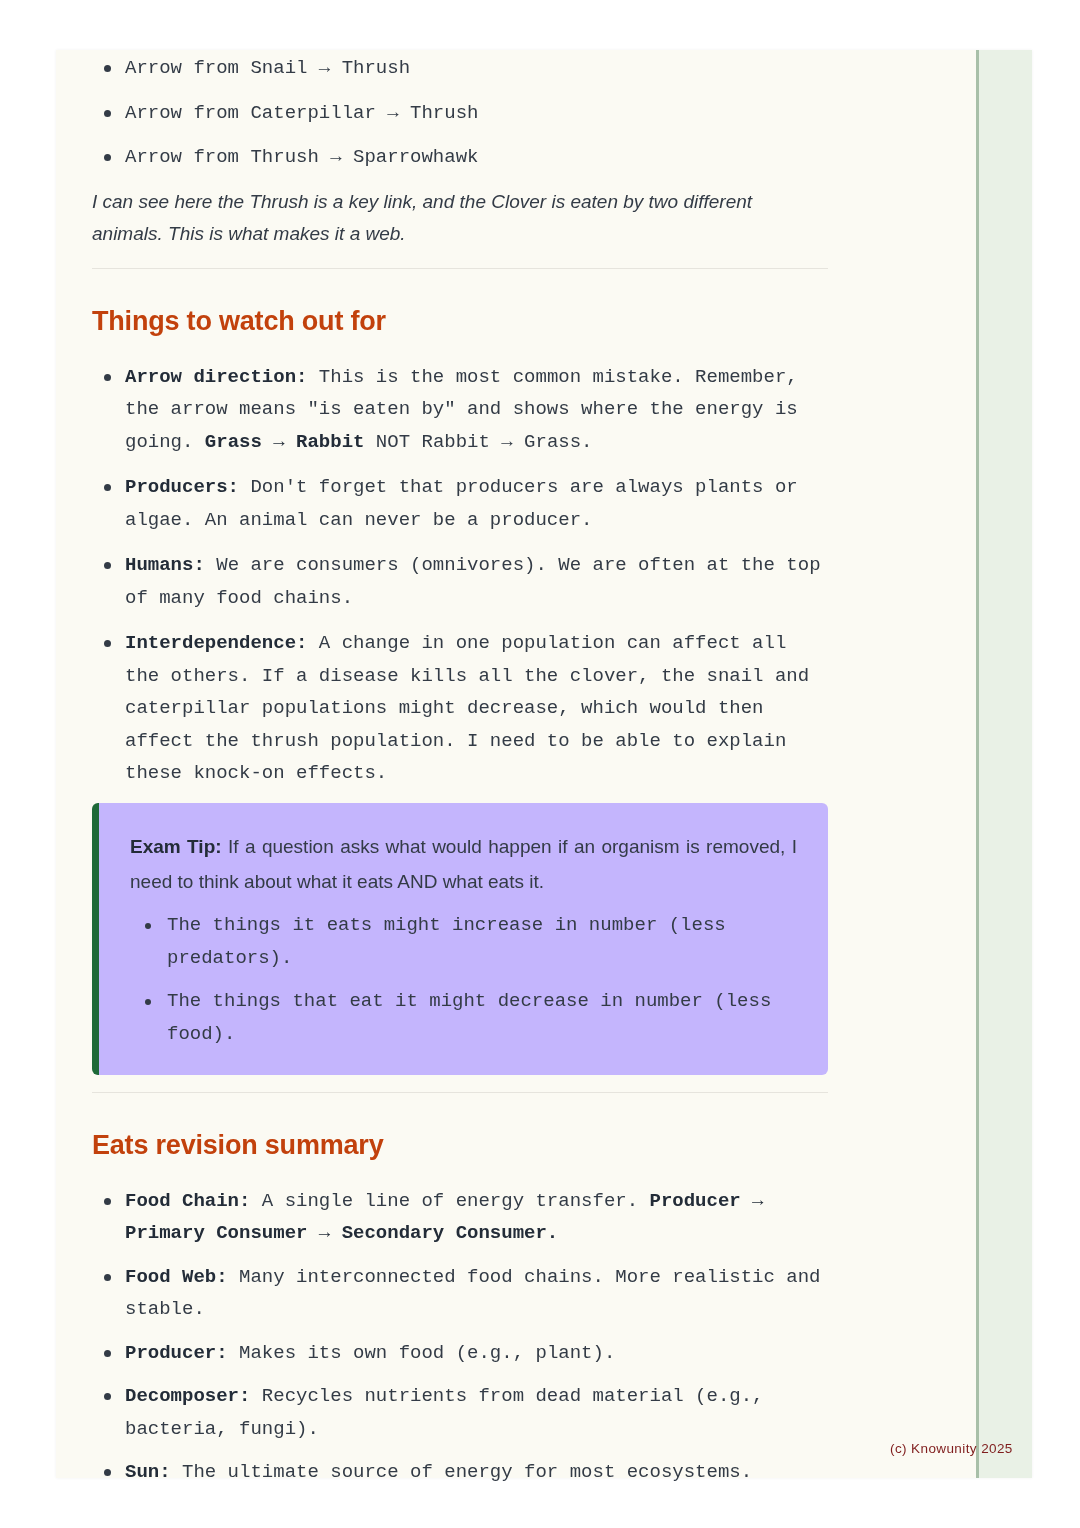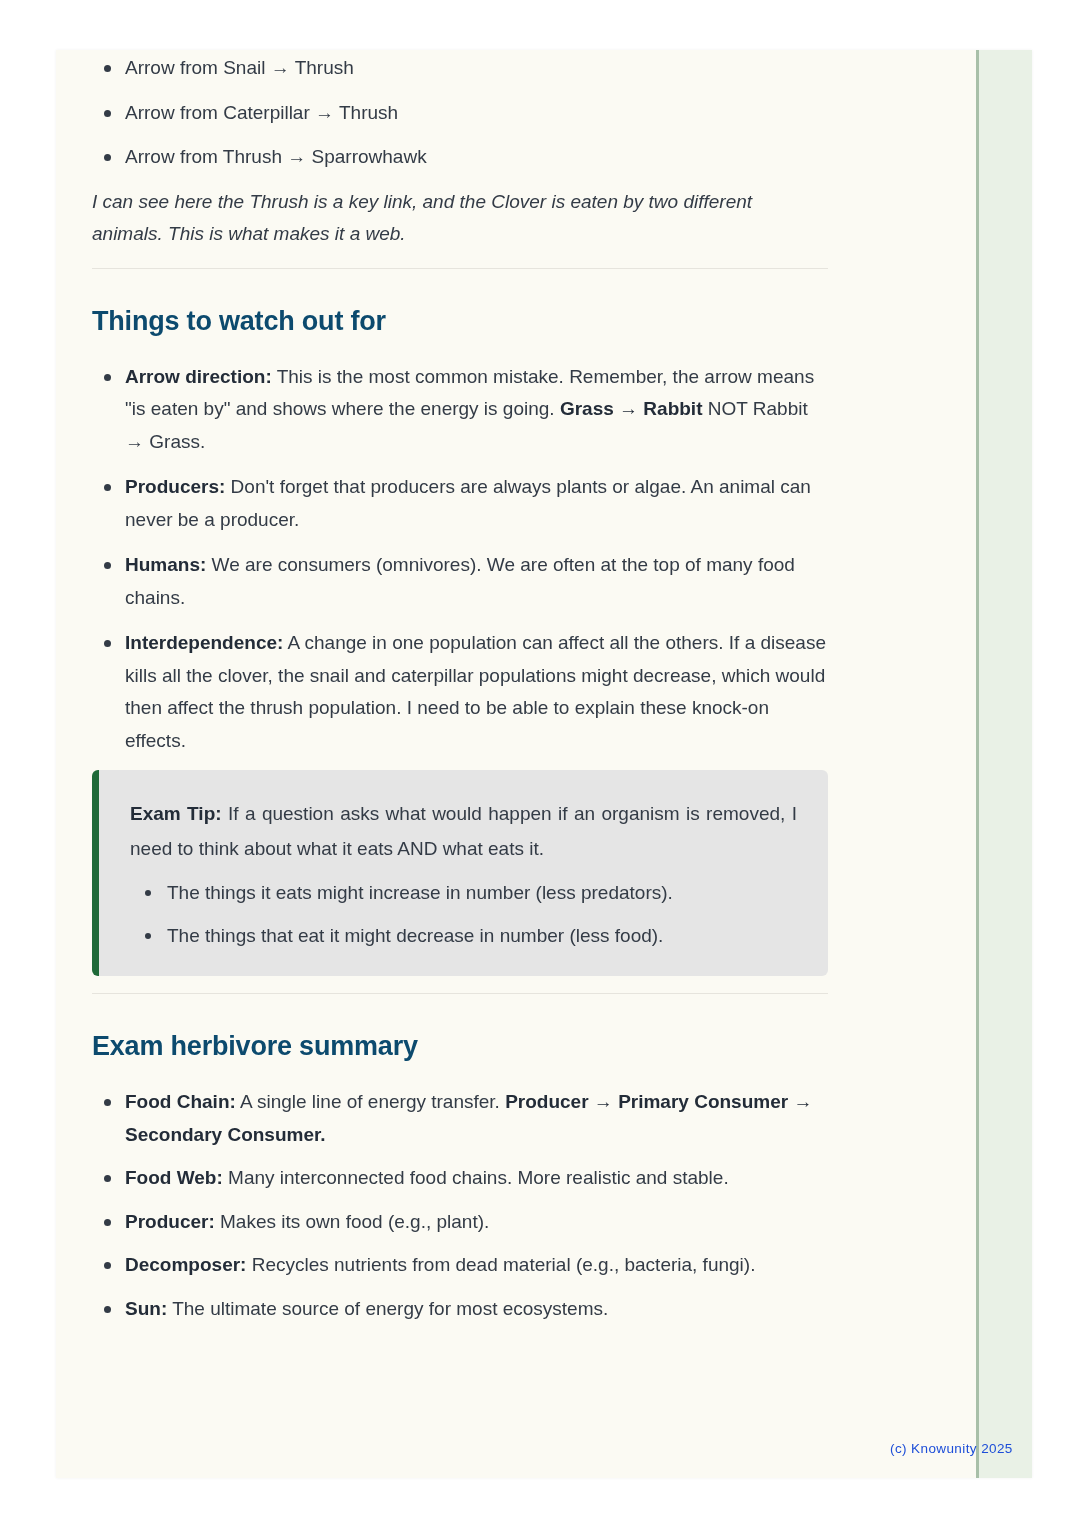--- a/index.html
+++ b/index.html
@@ -16,54 +16,54 @@
   }
   .stripe{
     position:absolute;right:0;top:0;bottom:0;width:53px;
     background:#e9f1e6;border-left:3px solid #a8bfa8;
   }
   .content{
     position:absolute;left:36px;top:0;width:736px;
     color:#333b46;font-size:19px;line-height:32.5px;
   }
   .b{font-weight:700;color:#232c38;}
-  ul{list-style:none;margin:0;padding:0;}
+  ul{list-style:none;margin:0;padding:0;font-family:Liberation Mono, monospace;}
   li{position:relative;padding-left:33px;}
   li::before{
     content:"";position:absolute;left:12px;top:13px;
     width:7px;height:7px;border-radius:50%;background:#333b46;
   }
   .top-list{padding-top:2px;}
   .top-list li{margin-bottom:12px;}
   .note{margin:12px 0 0 0;font-style:italic;}
   hr.divider{
     border:none;border-top:1px solid #e6e4dd;margin:17px 0 0 0;
   }
   h2.section-heading{
     margin:34px 0 0 0;font-size:27px;line-height:36px;font-weight:700;
-    color:#0c4a6e;letter-spacing:-0.2px;
+    color:#c2410c;letter-spacing:-0.2px;
   }
   .watch-list{margin-top:22px;}
   .watch-list li{margin-bottom:13px;}
   .tip-box{
     margin-top:10px;
-    background:#e5e5e5;
+    background:#c4b5fd;
     border-left:7px solid #1e6938;
     border-radius:6px;
     padding:26px 31px 24px 31px;
   }
   .tip-intro{margin:0;line-height:35px;text-align:justify;}
   .tip-list{}
   .tip-list li{margin-top:10px;padding-left:37px;line-height:33px;}
   .tip-list li::before{left:15px;top:14px;width:6px;height:6px;}
   .summary-list{margin-top:22px;}
   .summary-list li{margin-bottom:11px;}
   .watermark{
     position:absolute;left:890px;top:1441px;z-index:3;
-    font-size:13.5px;color:#1d4ed8;letter-spacing:0.4px;
+    font-size:13.5px;color:#7f1d1d;letter-spacing:0.4px;
   }
 </style>
 </head>
 <body>
 
 <div class="page">
   <div class="stripe"></div>
 
   <div class="content">
 
@@ -89,21 +89,21 @@
     <div class="tip-box">
       <p class="tip-intro"><span class="b">Exam Tip:</span><span> If a question asks what would happen if an organism is removed, I need to think about what it eats AND what eats it.</span></p>
       <ul class="tip-list">
         <li>The things it eats might increase in number (less predators).</li>
         <li>The things that eat it might decrease in number (less food).</li>
       </ul>
     </div>
 
     <hr class="divider">
 
-    <h2 class="section-heading">Exam herbivore summary</h2>
+    <h2 class="section-heading">Eats revision summary</h2>
 
     <ul class="summary-list">
       <li><span class="b">Food Chain:</span><span> A single line of energy transfer. </span><span class="b">Producer → Primary Consumer → Secondary Consumer.</span></li>
       <li><span class="b">Food Web:</span><span> Many interconnected food chains. More realistic and stable.</span></li>
       <li><span class="b">Producer:</span><span> Makes its own food (e.g., plant).</span></li>
       <li><span class="b">Decomposer:</span><span> Recycles nutrients from dead material (e.g., bacteria, fungi).</span></li>
       <li><span class="b">Sun:</span><span> The ultimate source of energy for most ecosystems.</span></li>
     </ul>
 
   </div>

